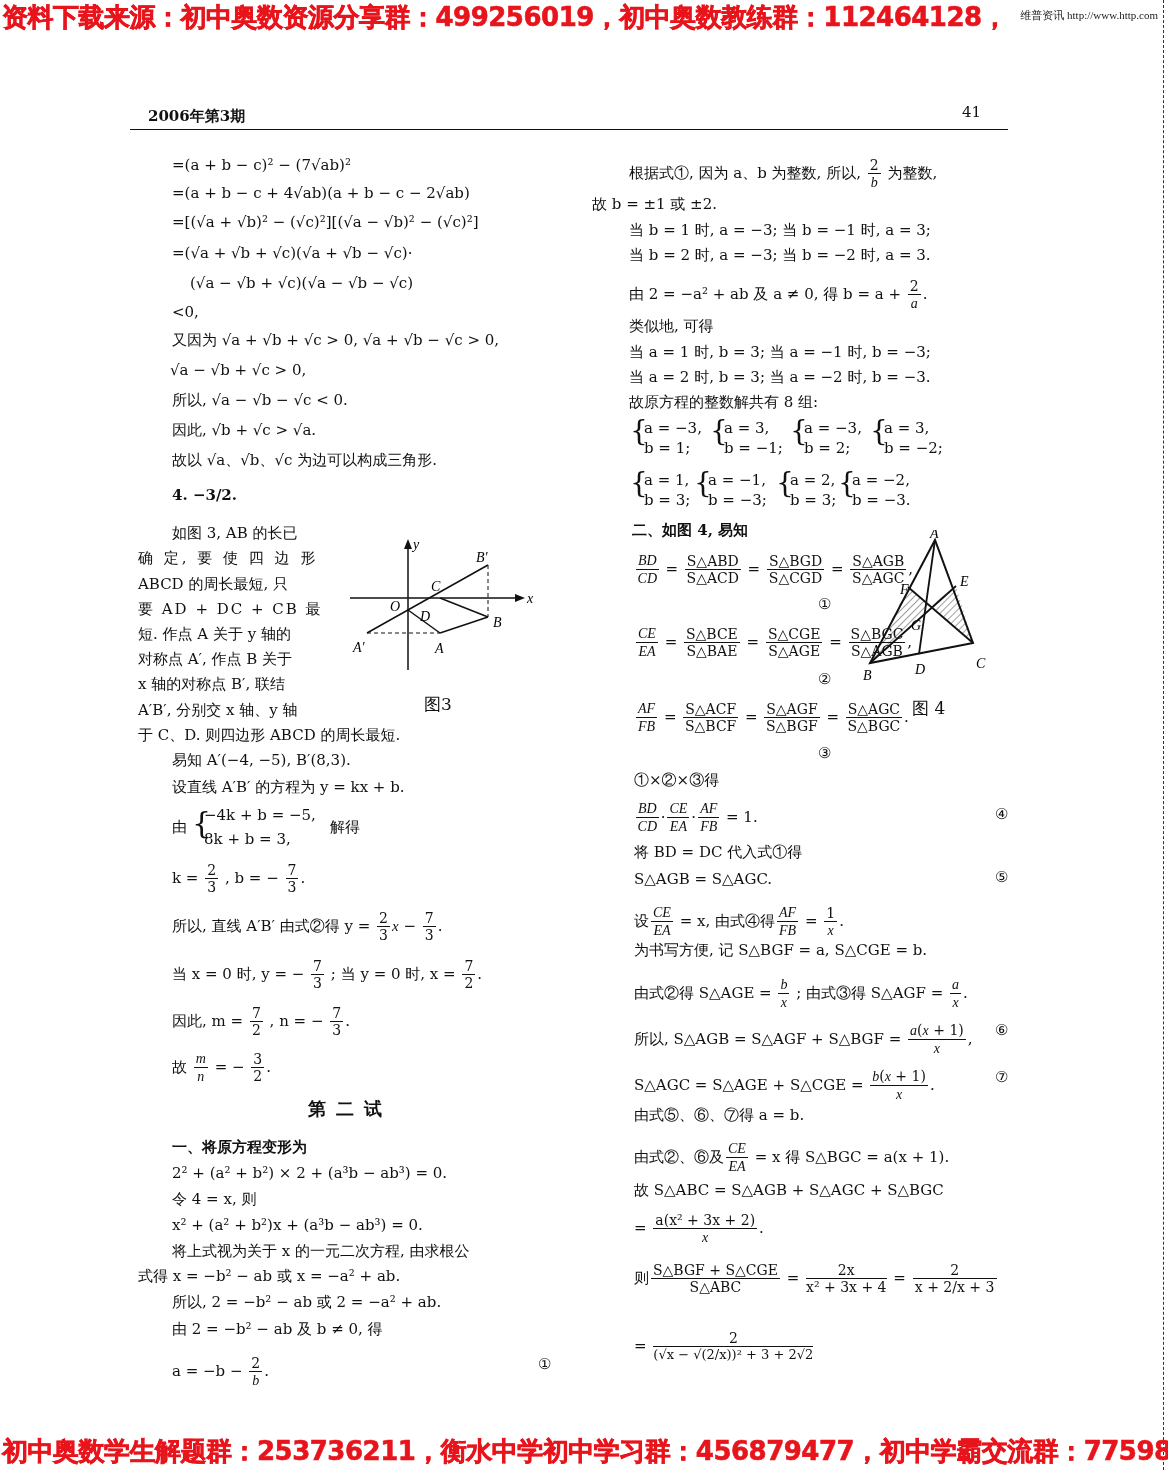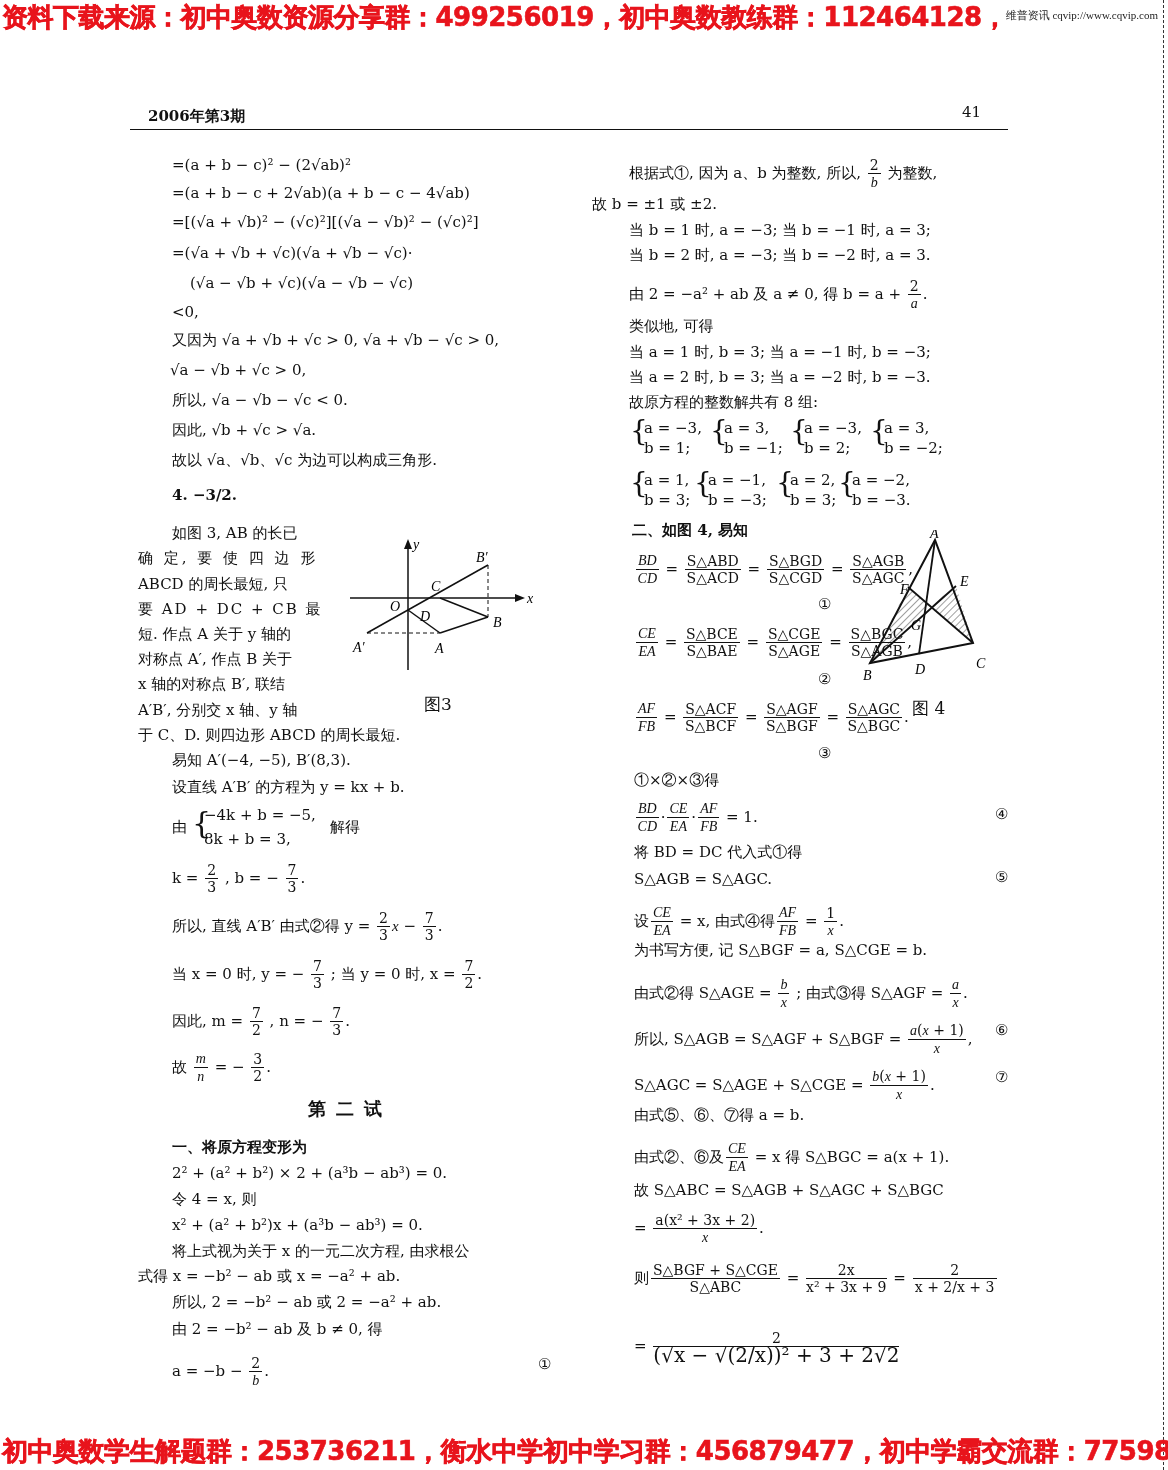--- a/index.html
+++ b/index.html
@@ -26,30 +26,30 @@
   .eqno { position:absolute; font-size:15px; }
   .sec-title { position:absolute; left:308px; top:1097px; font-size:18px; font-weight:bold;
                letter-spacing:10px; font-family:"DejaVu Sans", sans-serif; }
   .cap { position:absolute; font-size:17px; }
   svg { position:absolute; }
 </style>
 </head>
 <body>
 
 <div class="wm wm-top">资料下载来源：初中奥数资源分享群：499256019，初中奥数教练群：112464128，</div>
-<div class="cqvip">维普资讯 cqvip://www.cqvip.com</div>
+<div class="cqvip">维普资讯 http://www.http.com</div>
 <div class="edge"></div>
 
 <div class="hdr-issue">2006年第3期</div>
 <div class="hdr-page">41</div>
 <div class="hdr-rule"></div>
 
 <div>
-  <div class="line" style="left:172px;top:155px">=(a + b − c)² − (2√ab)²</div>
-  <div class="line" style="left:172px;top:183px">=(a + b − c + 2√ab)(a + b − c − 4√ab)</div>
+  <div class="line" style="left:172px;top:155px">=(a + b − c)² − (7√ab)²</div>
+  <div class="line" style="left:172px;top:183px">=(a + b − c + 4√ab)(a + b − c − 2√ab)</div>
   <div class="line" style="left:172px;top:212px">=[(√a + √b)² − (√c)²][(√a − √b)² − (√c)²]</div>
   <div class="line" style="left:172px;top:243px">=(√a + √b + √c)(√a + √b − √c)·</div>
   <div class="line" style="left:190px;top:273px">(√a − √b + √c)(√a − √b − √c)</div>
   <div class="line" style="left:172px;top:302px">&lt;0,</div>
   <div class="line" style="left:172px;top:330px">又因为 √a + √b + √c &gt; 0, √a + √b − √c &gt; 0,</div>
   <div class="line" style="left:170px;top:360px">√a − √b + √c &gt; 0,</div>
   <div class="line" style="left:172px;top:390px">所以, √a − √b − √c &lt; 0.</div>
   <div class="line" style="left:172px;top:420px">因此, √b + √c &gt; √a.</div>
   <div class="line" style="left:172px;top:450px">故以 √a、√b、√c 为边可以构成三角形.</div>
   <div class="line" style="left:172px;top:485px;font-weight:bold">4. −3/2.</div>
@@ -282,23 +282,23 @@
     <span>= x 得 S△BGC = a(x + 1).</span>
   </div>
 
   <div class="line" style="left:634px;top:1180px">故 S△ABC = S△AGB + S△AGC + S△BGC</div>
   <div class="line" style="left:634px;top:1212px">
     = <span class="frac"><span class="num">a(x² + 3x + 2)</span><span><i>x</i></span></span>.
   </div>
 
   <div class="line" style="left:634px;top:1262px">
     <span>则</span><span class="frac"><span class="num">S△BGF + S△CGE</span><span>S△ABC</span></span> =
-    <span class="frac"><span class="num">2x</span><span>x² + 3x + 9</span></span> =
+    <span class="frac"><span class="num">2x</span><span>x² + 3x + 4</span></span> =
     <span class="frac"><span class="num" style="width:80px">2</span><span>x + 2/x + 3</span></span>
   </div>
 
   <div class="line" style="left:634px;top:1330px">
     <span>=</span>
-    <span class="frac"><span class="num">2</span><span style="font-size:20px">(√x − √(2/x))² + 3 + 2√2</span></span>
+    <span class="frac"><span class="num">2</span><span style="font-size:13px">(√x − √(2/x))² + 3 + 2√2</span></span>
   </div>
 </div>
 
 <div class="wm wm-bottom">初中奥数学生解题群：253736211，衡水中学初中学习群：456879477，初中学霸交流群：775983524，</div>
 
 </body></html>

